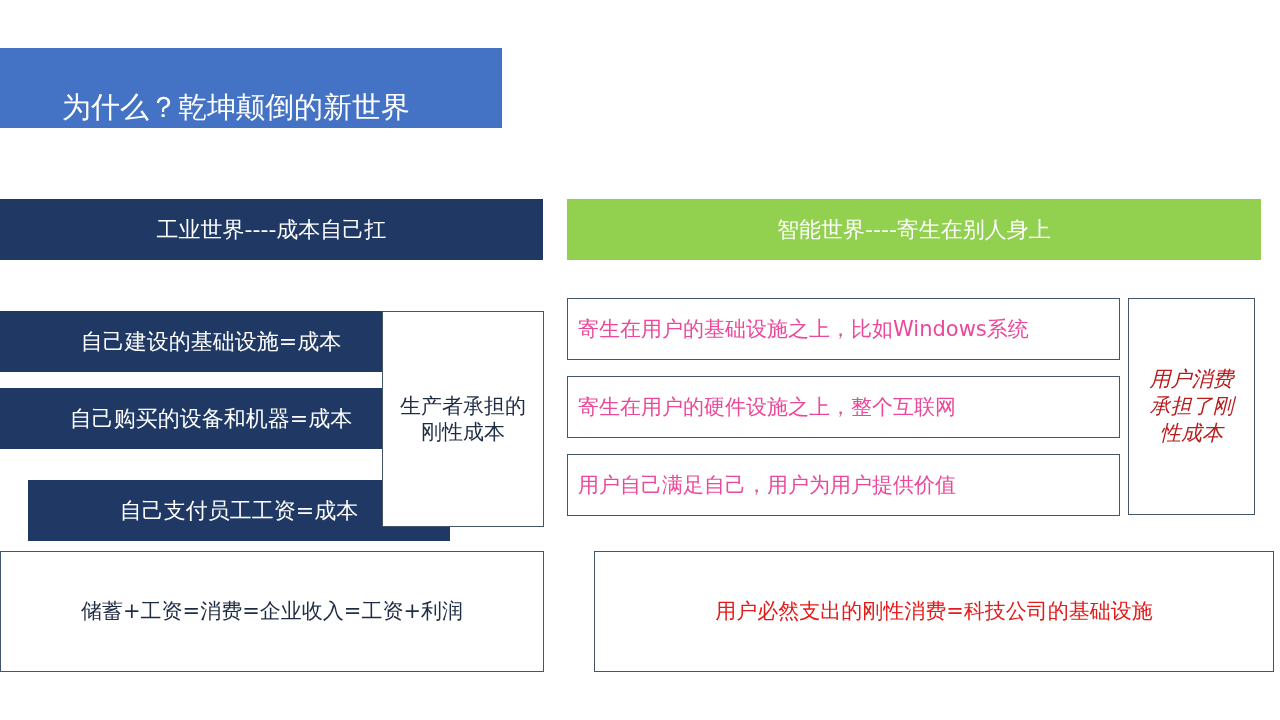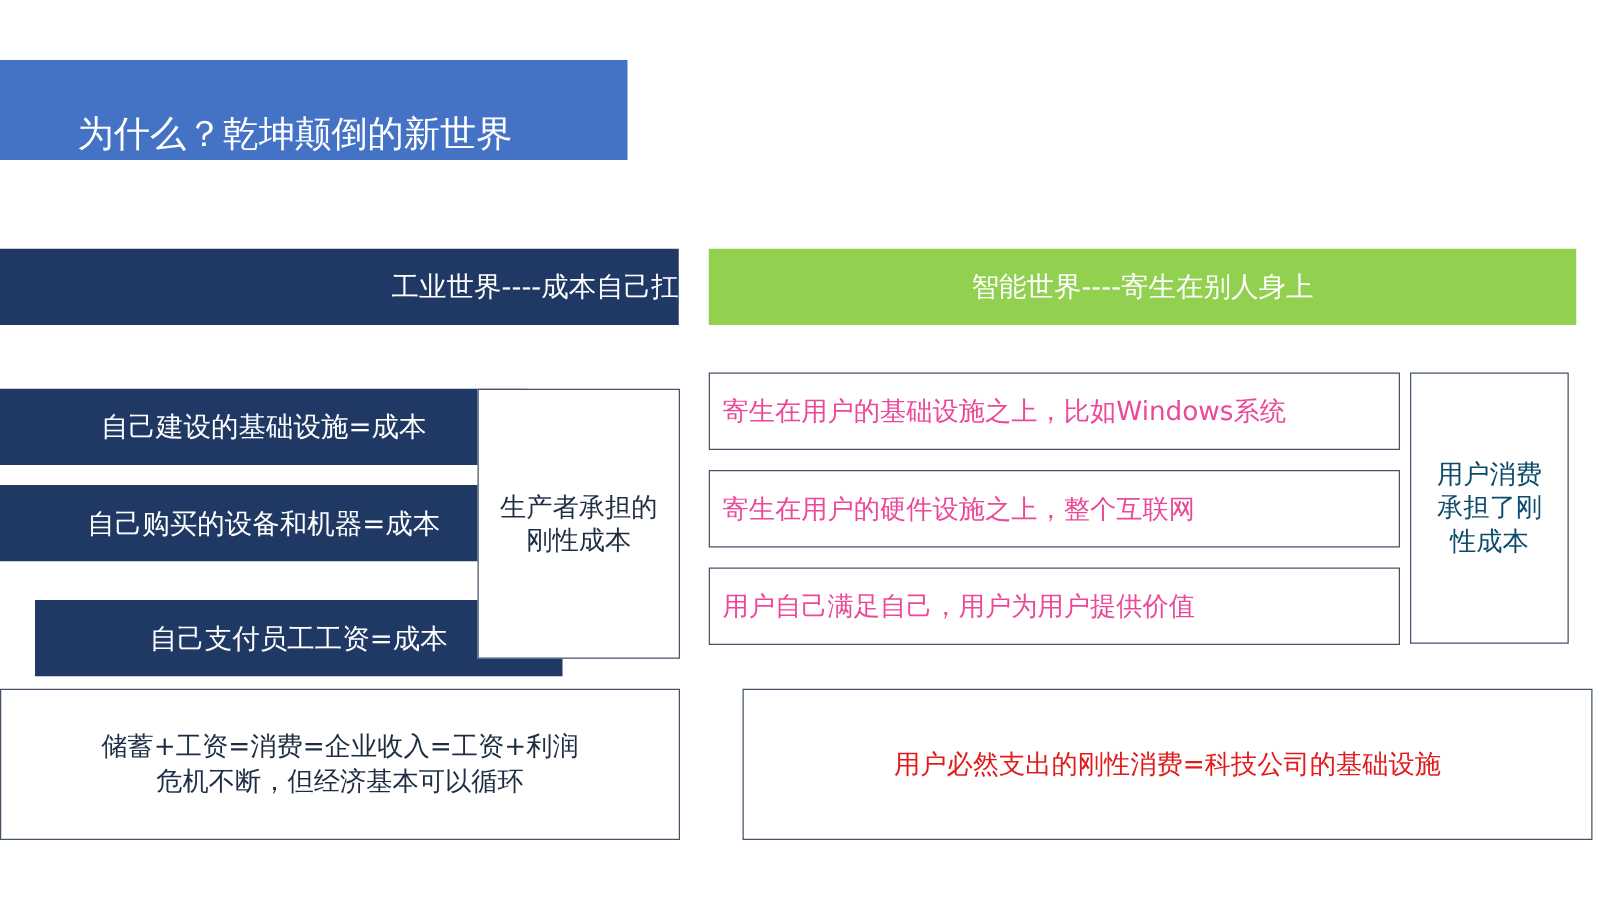--- a/index.html
+++ b/index.html
@@ -10,39 +10,39 @@
   }
   .abs { position:absolute; box-sizing:border-box; }
   .title-bar {
     left:0; top:48px; width:502px; height:80px; background:#4472c4;
     color:#fff; font-size:29px; display:flex; align-items:flex-end; padding-left:62px;
   }
   .hdr {
     top:199px; height:61px; color:#fff; font-size:22px;
     display:flex; align-items:center; justify-content:center;
   }
-  .hdr-left { left:0; width:543px; background:#1f3864;justify-content:flex-end; }
+  .hdr-left { left:0; width:543px; background:#1f3864; }
   .hdr-right { left:567px; width:694px; background:#92d050; }
   .lrow {
     left:0; width:422px; height:61px; background:#1f3864; color:#fff;
     font-size:22px; display:flex; align-items:center; justify-content:center;
   }
   .lside {
     left:382px; top:311px; width:162px; height:216px; border:1.5px solid #44546a;
     color:#1f2d44; font-size:21px; display:flex; align-items:center; justify-content:center;
     text-align:center; line-height:1.25; background:#fff;
   }
   .rrow {
     left:567px; width:553px; height:62px; border:1.5px solid #44546a; background:#fff;
     color:#ec4899; font-size:21px; display:flex; align-items:center; padding-left:10px;
   }
   .rside {
     left:1128px; top:298px; width:127px; height:217px; border:1.5px solid #44546a;
-    color:#0c4a6e; font-size:21px; display:flex; align-items:center; justify-content:center;
-    text-align:center; line-height:1.3; background:#fff; padding:0 10px;
+    color:#b91c1c; font-size:21px; display:flex; align-items:center; justify-content:center;
+    text-align:center; line-height:1.3; background:#fff; padding:0 10px;font-style:italic;
   }
   .bottom {
     top:551px; height:121px; border:1.5px solid #44546a; background:#fff;
     display:flex; flex-direction:column; align-items:center; justify-content:center;
     font-size:21px; line-height:1.3; color:#1f2d44; text-align:center;
   }
   .bottom-left { left:0; width:544px; }
   .bottom-right { left:594px; width:680px; }
   .red { color:#e31a1a; }
 </style>
@@ -66,21 +66,20 @@
 <div class="abs lrow" style="top:480px;margin-left:28px;">
   <span>自己支付员工工资=成本</span>
 </div>
 
 <div class="abs lside">
   <span style="width:140px;">生产者承担的刚性成本</span>
 </div>
 
 <div class="abs bottom bottom-left">
   <div>储蓄+工资=消费=企业收入=工资+利润</div>
-  <div>危机不断，但经济基本可以循环</div>
 </div>
 
 <div class="abs hdr hdr-right">
   <span>智能世界----寄生在别人身上</span>
 </div>
 
 <div class="abs rrow" style="top:298px;">
   <span>寄生在用户的基础设施之上，比如Windows系统</span>
 </div>
 <div class="abs rrow" style="top:376px;">

